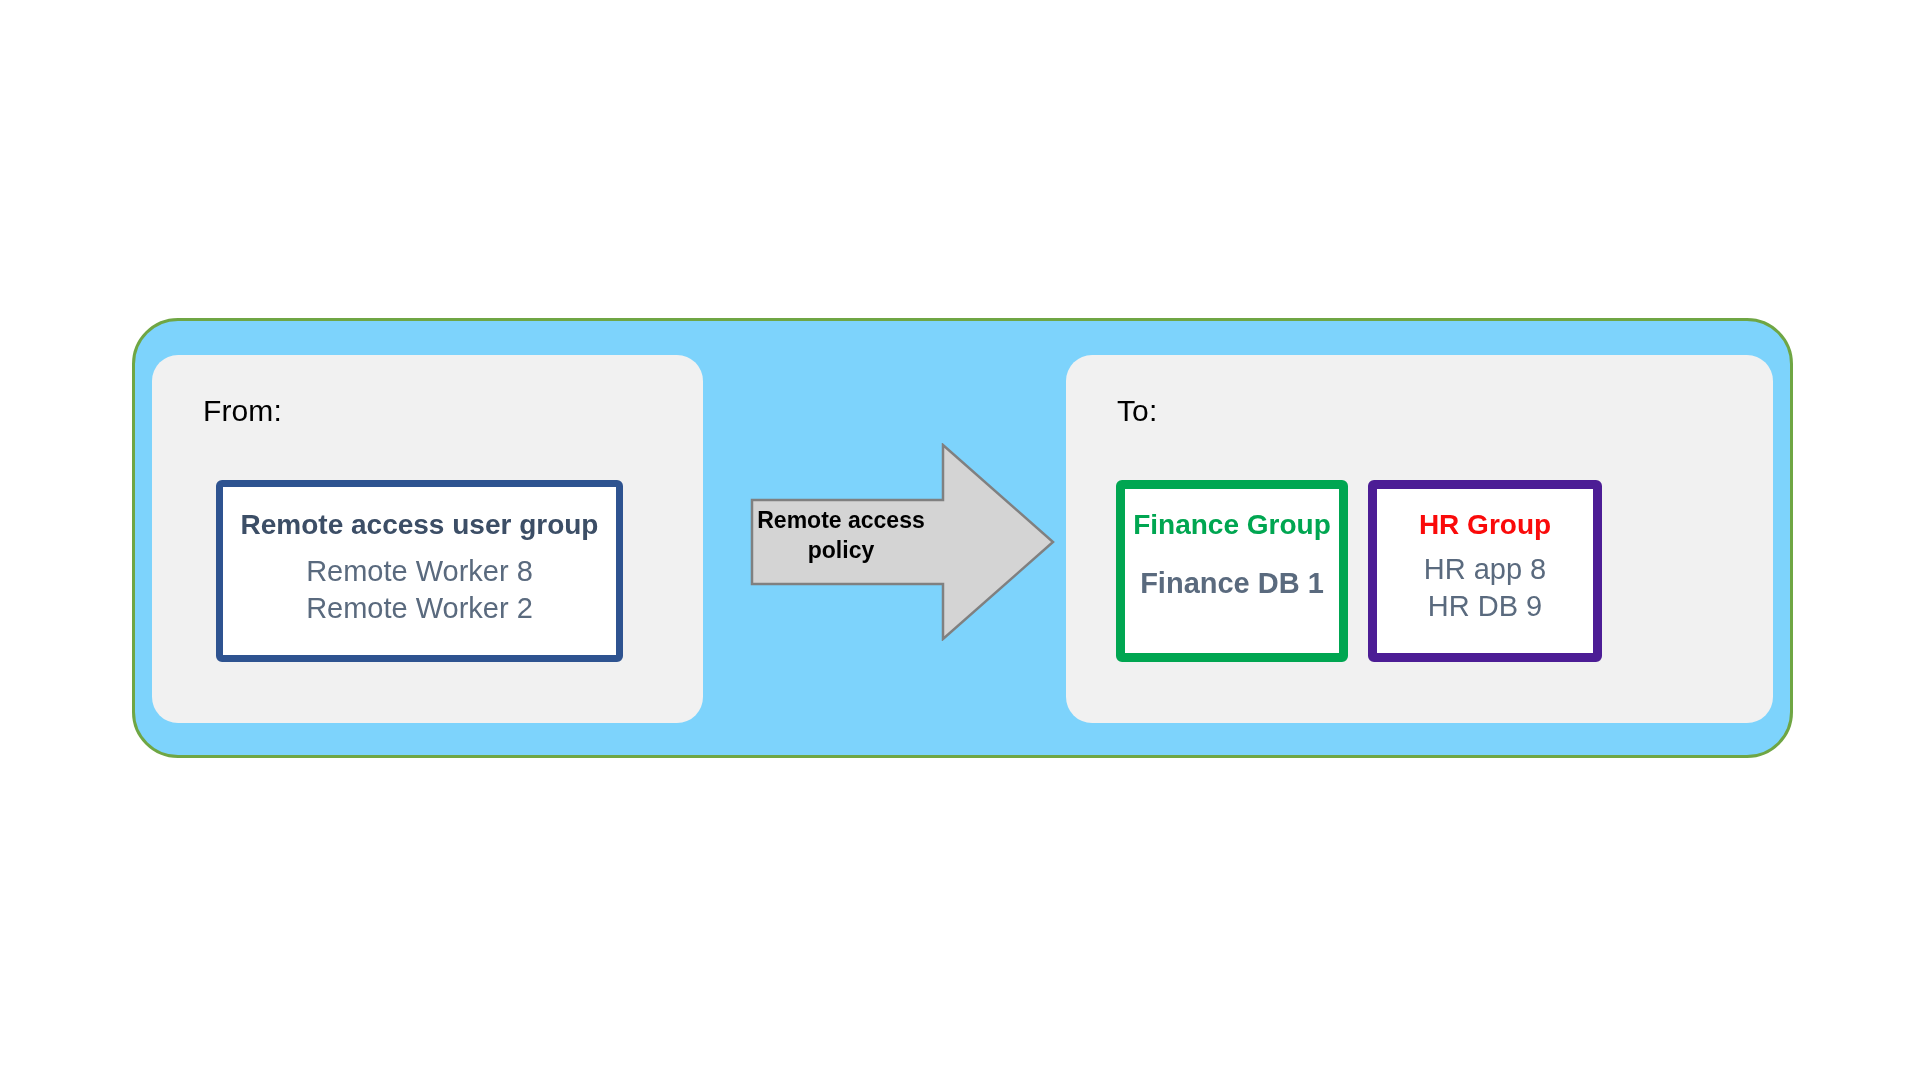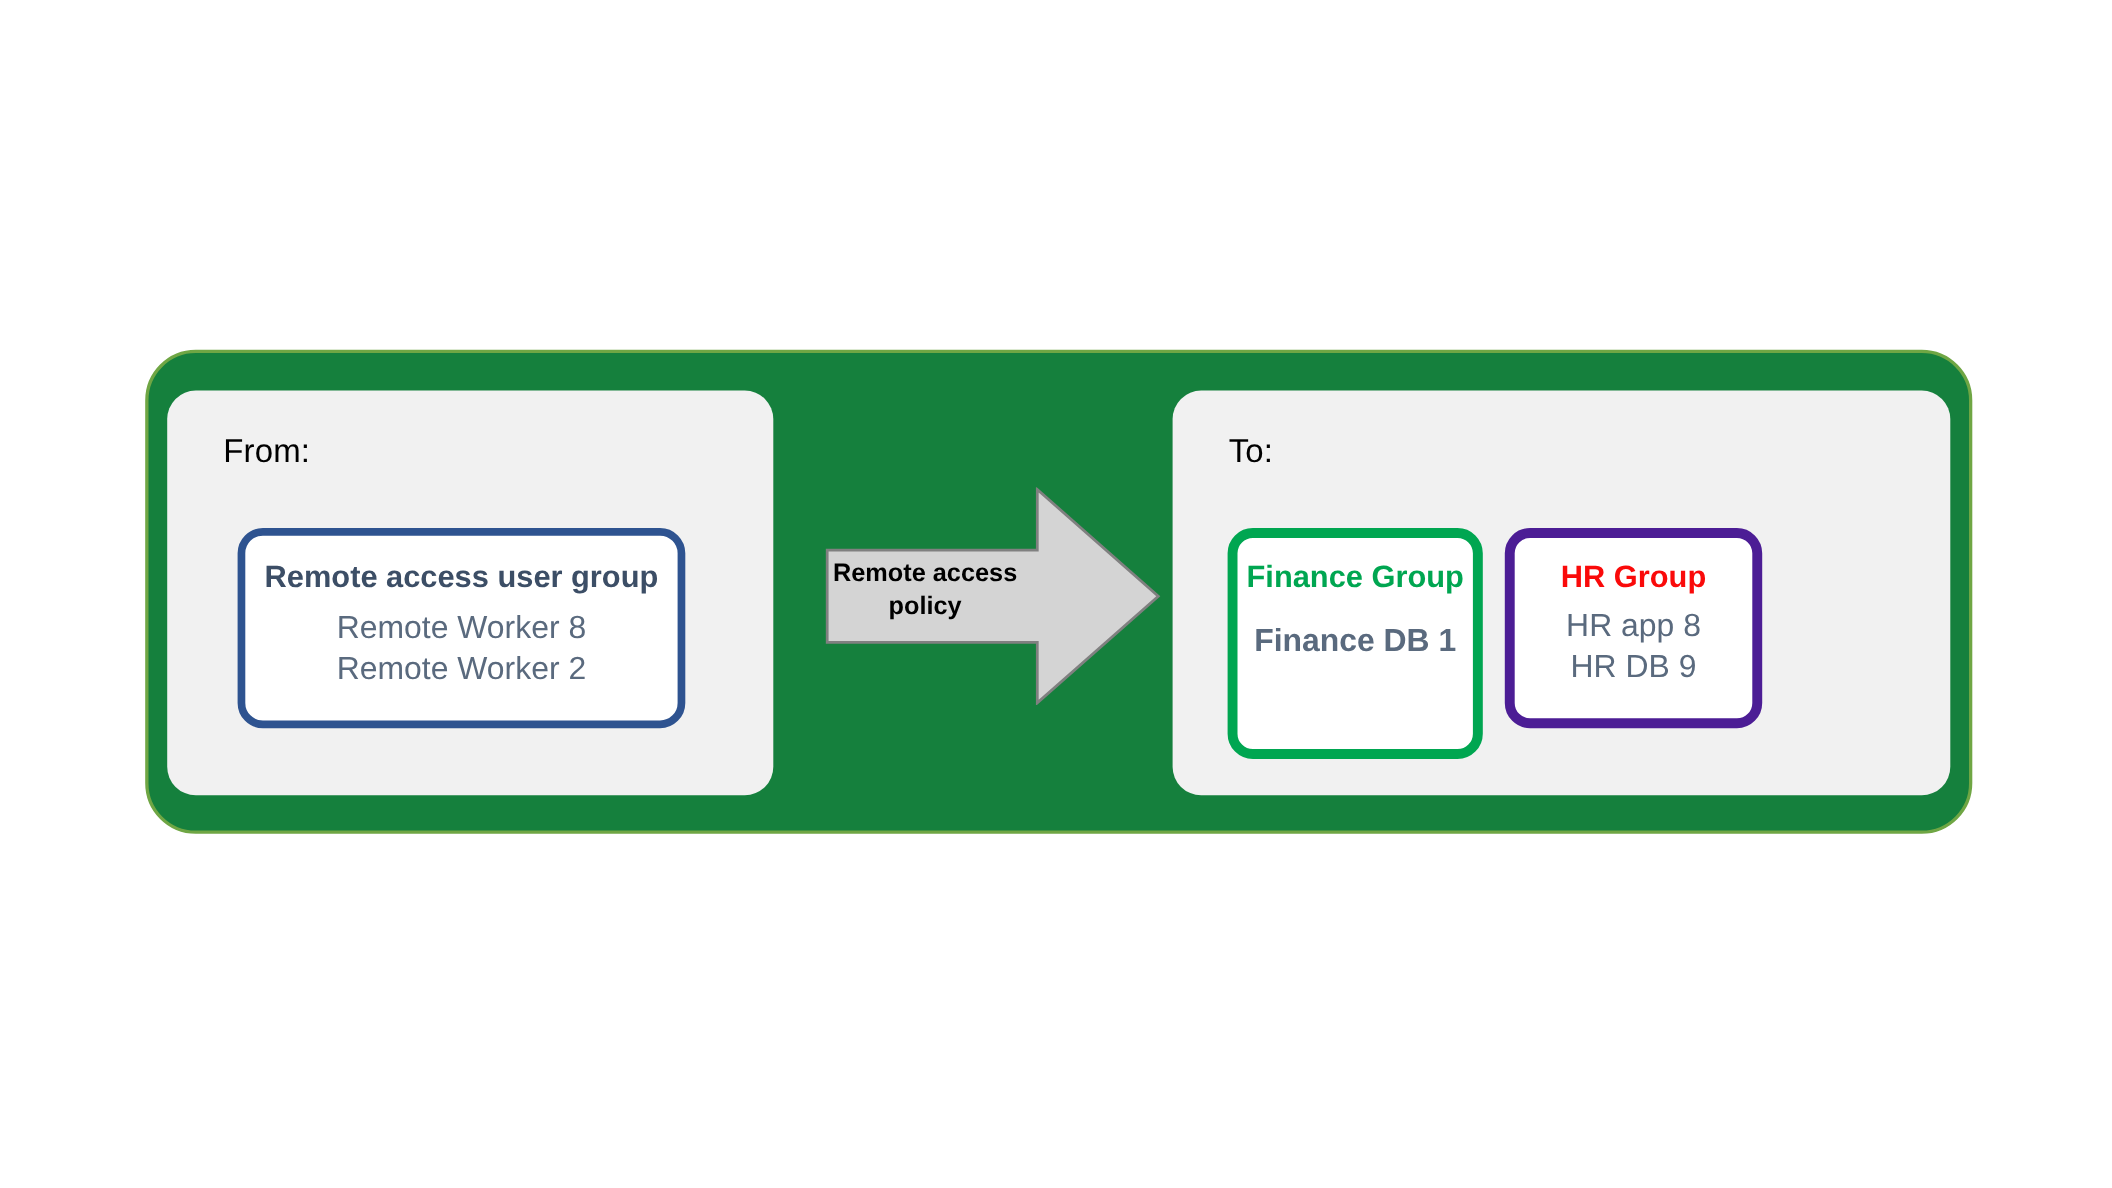--- a/index.html
+++ b/index.html
@@ -18,21 +18,21 @@
   
   #policy-container {
     position: absolute;
     left: 132px;
     top: 318px;
     width: 1661px;
     height: 440px;
     box-sizing: border-box;
     border: 3px solid #6FA644;
     border-radius: 46px;
-    background: #15803d;
+    background: #7dd3fc;
   }
 
   
   .panel {
     position: absolute;
     top: 34px;
     height: 368px;
     box-sizing: border-box;
     background: #F1F1F1;
     border-radius: 26px;
@@ -55,35 +55,35 @@
     color: #000000;
     letter-spacing: 0.1px;
     white-space: nowrap;
   }
 
   
   .group-box {
     position: absolute;
     box-sizing: border-box;
     background: #ffffff;
-    border-radius: 23px;
+    border-radius: 6px;
     text-align: center;
   }
   #remote-access-user-group-box {
     left: 64px;
     top: 125px;
     width: 407px;
     height: 182px;
     border: 7px solid #2E5390;
   }
   #finance-group-box {
     left: 50px;
     top: 125px;
     width: 232px;
-    height: 210px;
+    height: 182px;
     border: 9px solid #00A651;
   }
   #hr-group-box {
     left: 302px;
     top: 125px;
     width: 234px;
     height: 182px;
     border: 9px solid #4c1d95;
   }
 

